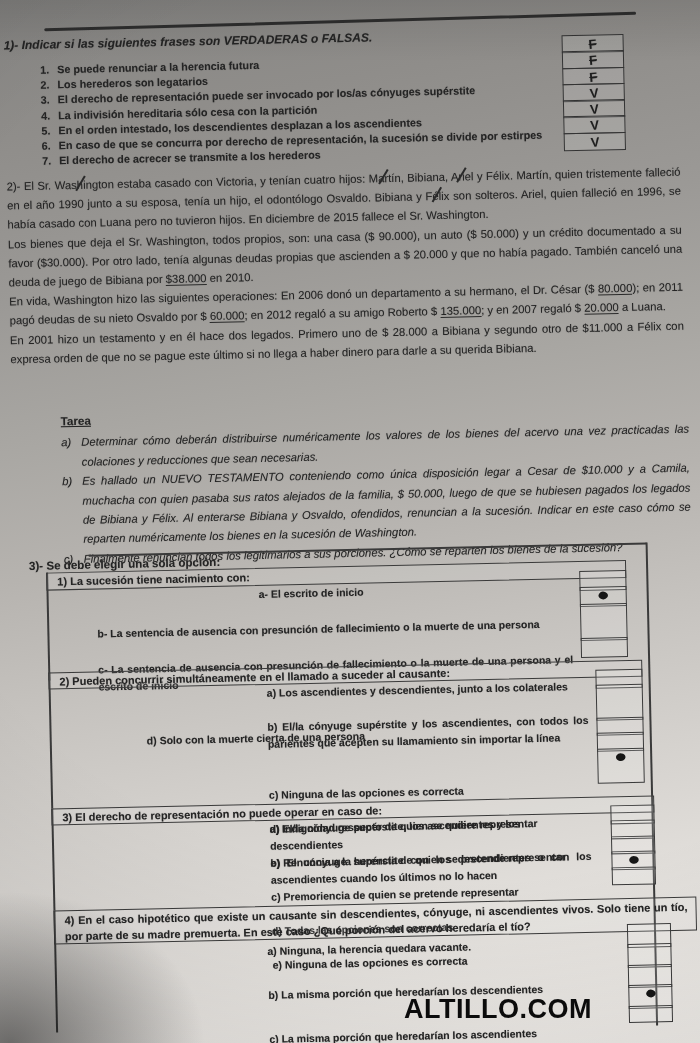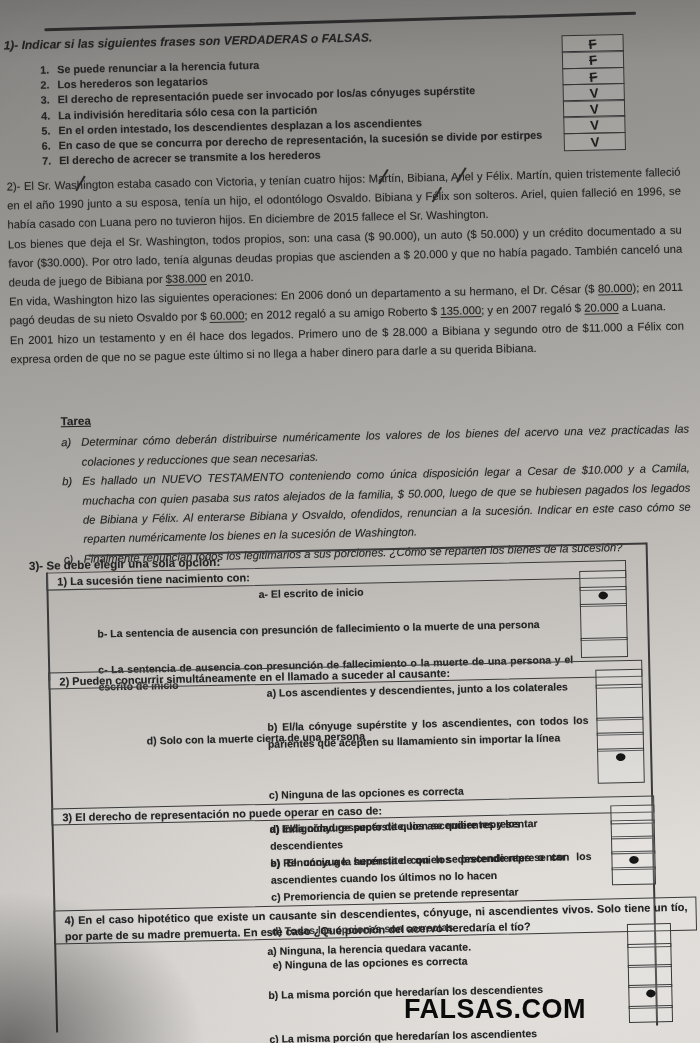--- a/index.html
+++ b/index.html
@@ -160,13 +160,13 @@
         <div class="acell" style="left: 573px; top: 66.8px; width: 44px; height: 23.6px;"></div>
         <div class="acell" style="left: 573px; top: 87.2px; width: 44px; height: 23.6px;">
           <div class="dot"></div>
         </div>
         <div class="acell" style="left: 573px; top: 107.6px; width: 44px; height: 17.6px;"></div>
       </div>
     </div>
 </div>
 
 <div id="shade"></div>
-<div id="watermark">FALSAS.COM</div>
+<div id="watermark">ALTILLO.COM</div>
 
 </body></html>

